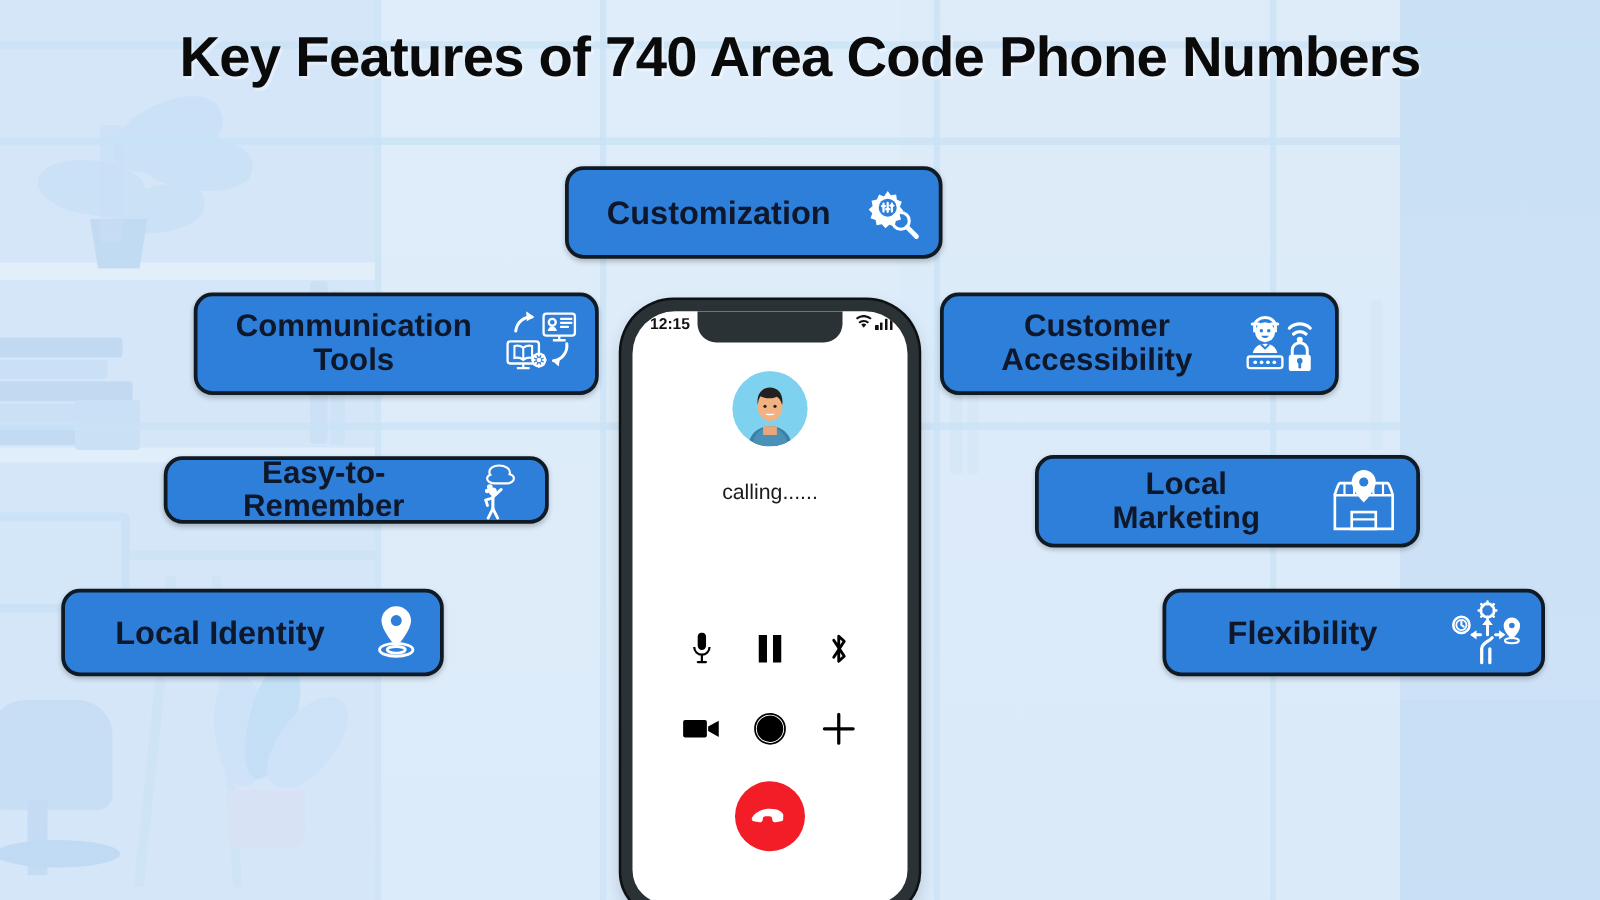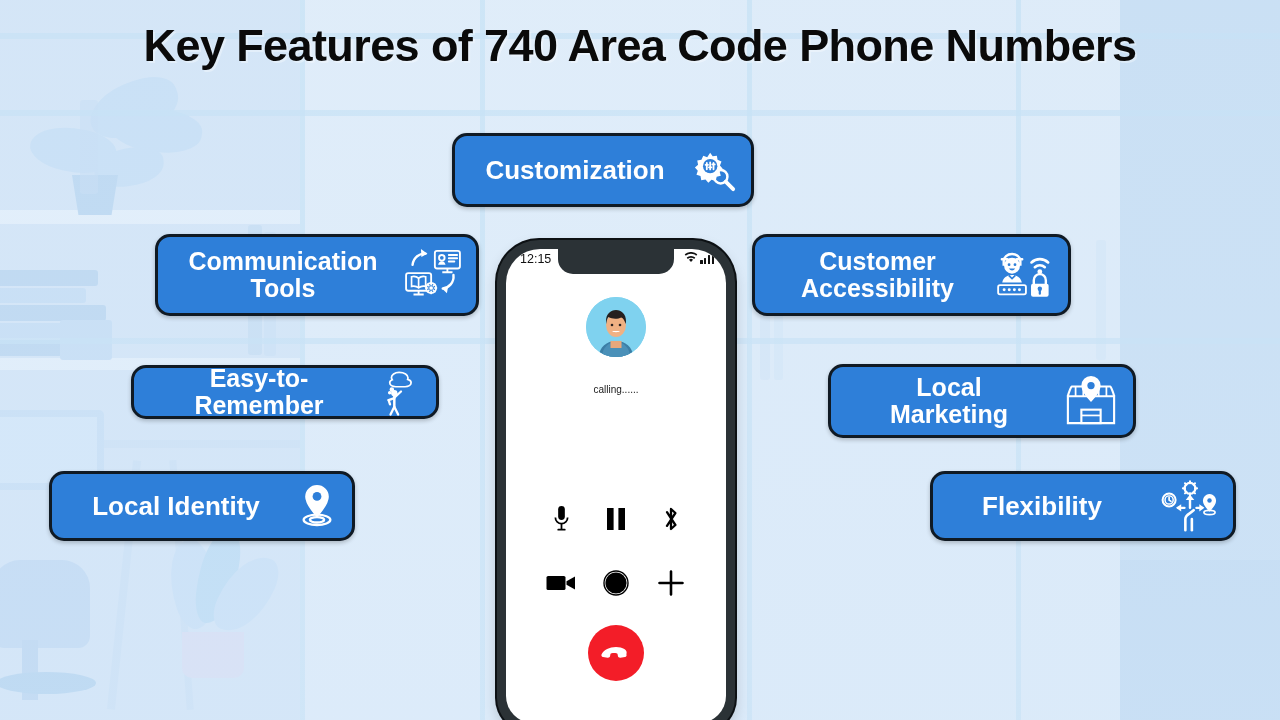--- a/index.html
+++ b/index.html
@@ -80,21 +80,21 @@
     display: flex;
     align-items: center;
     gap: 10px;
     background: #2e7fd9;
     border: 3px solid #101a24;
     border-radius: 15px;
     padding: 6px 14px;
     box-shadow: 0 2px 4px rgba(0,0,0,.22);
   }
   .badge .lbl {
-    color: #ffffff;
+    color: #0f172a;
     font-weight: 700;
     font-size: 25px;
     line-height: 1.08;
     white-space: pre-line;
     text-align: center;
     flex: 1;
   }
   .badge .ico { flex: 0 0 auto; display: block; }
   .badge .ico svg { display: block; }
 
@@ -127,37 +127,37 @@
   }
   .notch {
     position: absolute;
     left: 50%; top: 0; transform: translateX(-50%);
     width: 116px; height: 25px;
     background: #2b3236;
     border-radius: 0 0 15px 15px;
   }
   .status-time {
     position: absolute; left: 14px; top: 3px;
-    font-size: 12.5px; font-weight: 400; color: #111;
+    font-size: 12.5px; font-weight: 700; color: #111;
   }
   .status-icons {
     position: absolute; right: 12px; top: 3px;
     display: flex; align-items: flex-end; gap: 2px;
   }
   .bars { display: flex; align-items: flex-end; gap: 1.4px; height: 12px; }
   .bars i { display: block; width: 2.4px; background: #111; border-radius: .5px; }
 
   .avatar {
     position: absolute; left: 50%; top: 48px; transform: translateX(-50%);
     width: 60px; height: 60px; border-radius: 50%;
     background: #7fd2ef; overflow: hidden;
   }
   .calling {
     position: absolute; left: 0; right: 0; top: 135px;
-    text-align: center; font-size: 10px; color: #1a1a1a;
+    text-align: center; font-size: 17px; color: #1a1a1a;
   }
   .phone-number {
     position: absolute; left: 0; right: 0; top: 188px;
     text-align: center; font-size: 19px; font-weight: 700; color: #0b0b0b;
     letter-spacing: .2px;
   }
   .controls {
     position: absolute; left: 28px; right: 28px; top: 253px;
     display: grid; grid-template-columns: repeat(3, 1fr);
     row-gap: 30px; justify-items: center; align-items: center;

